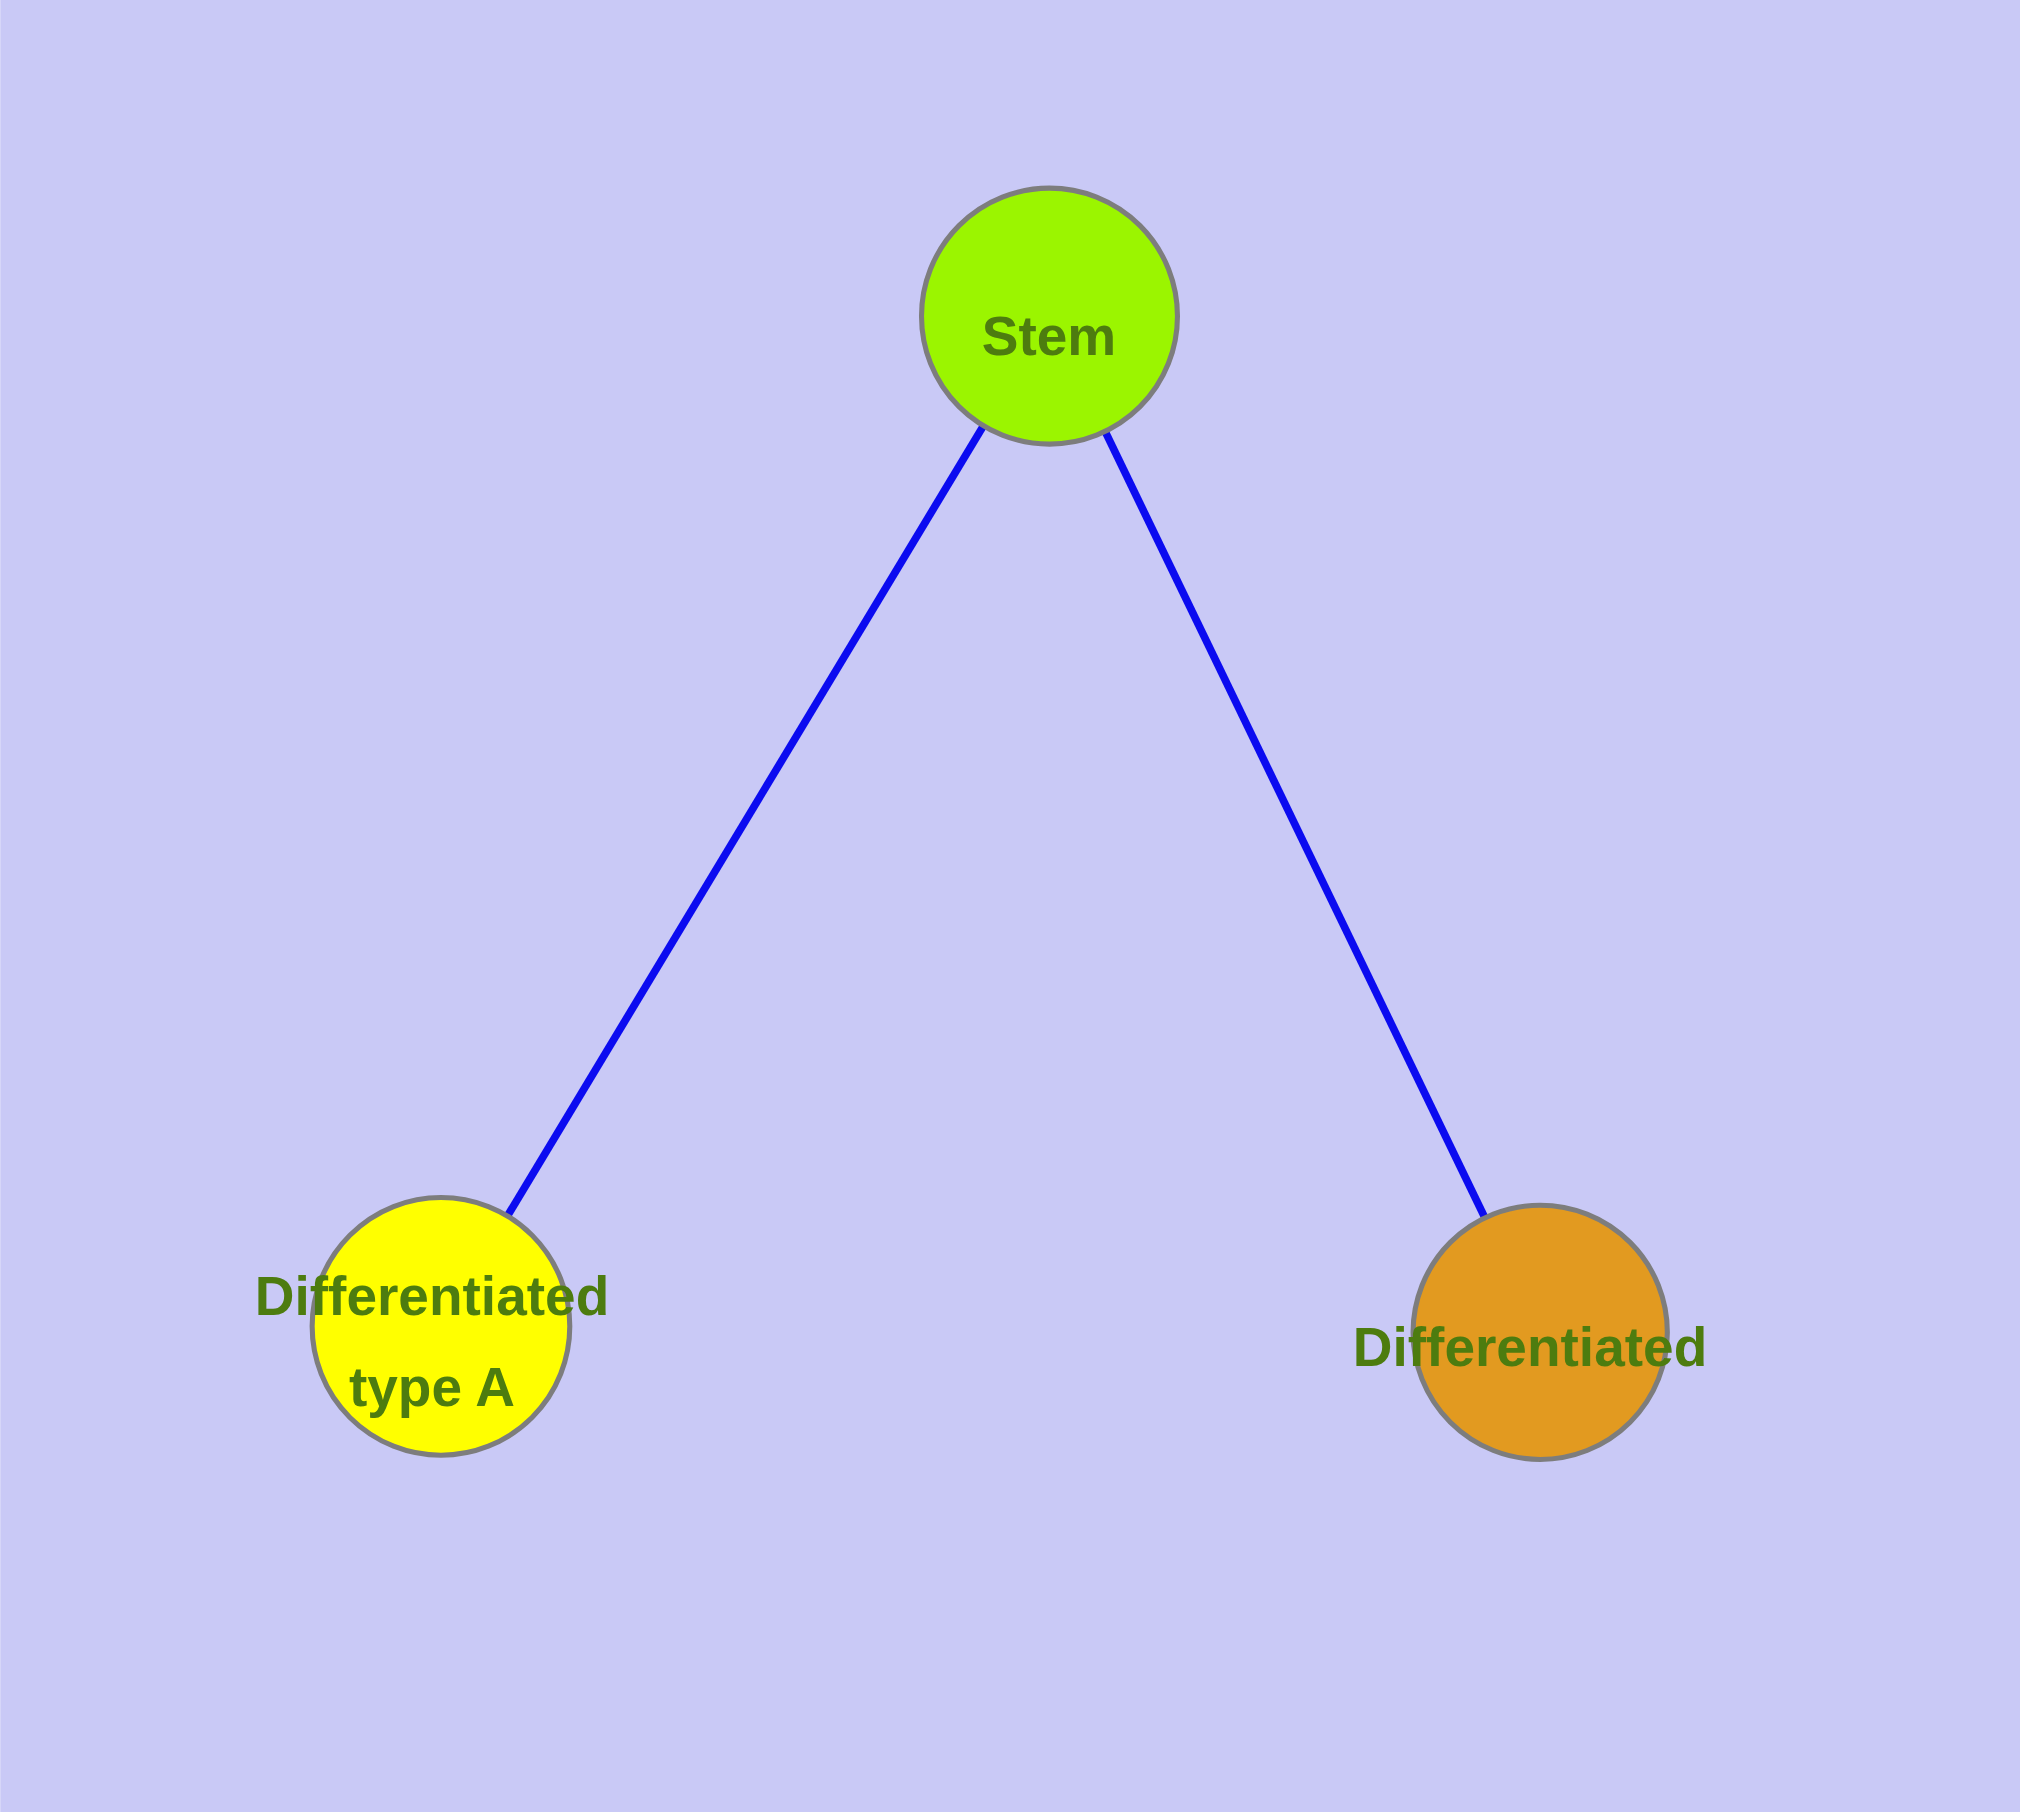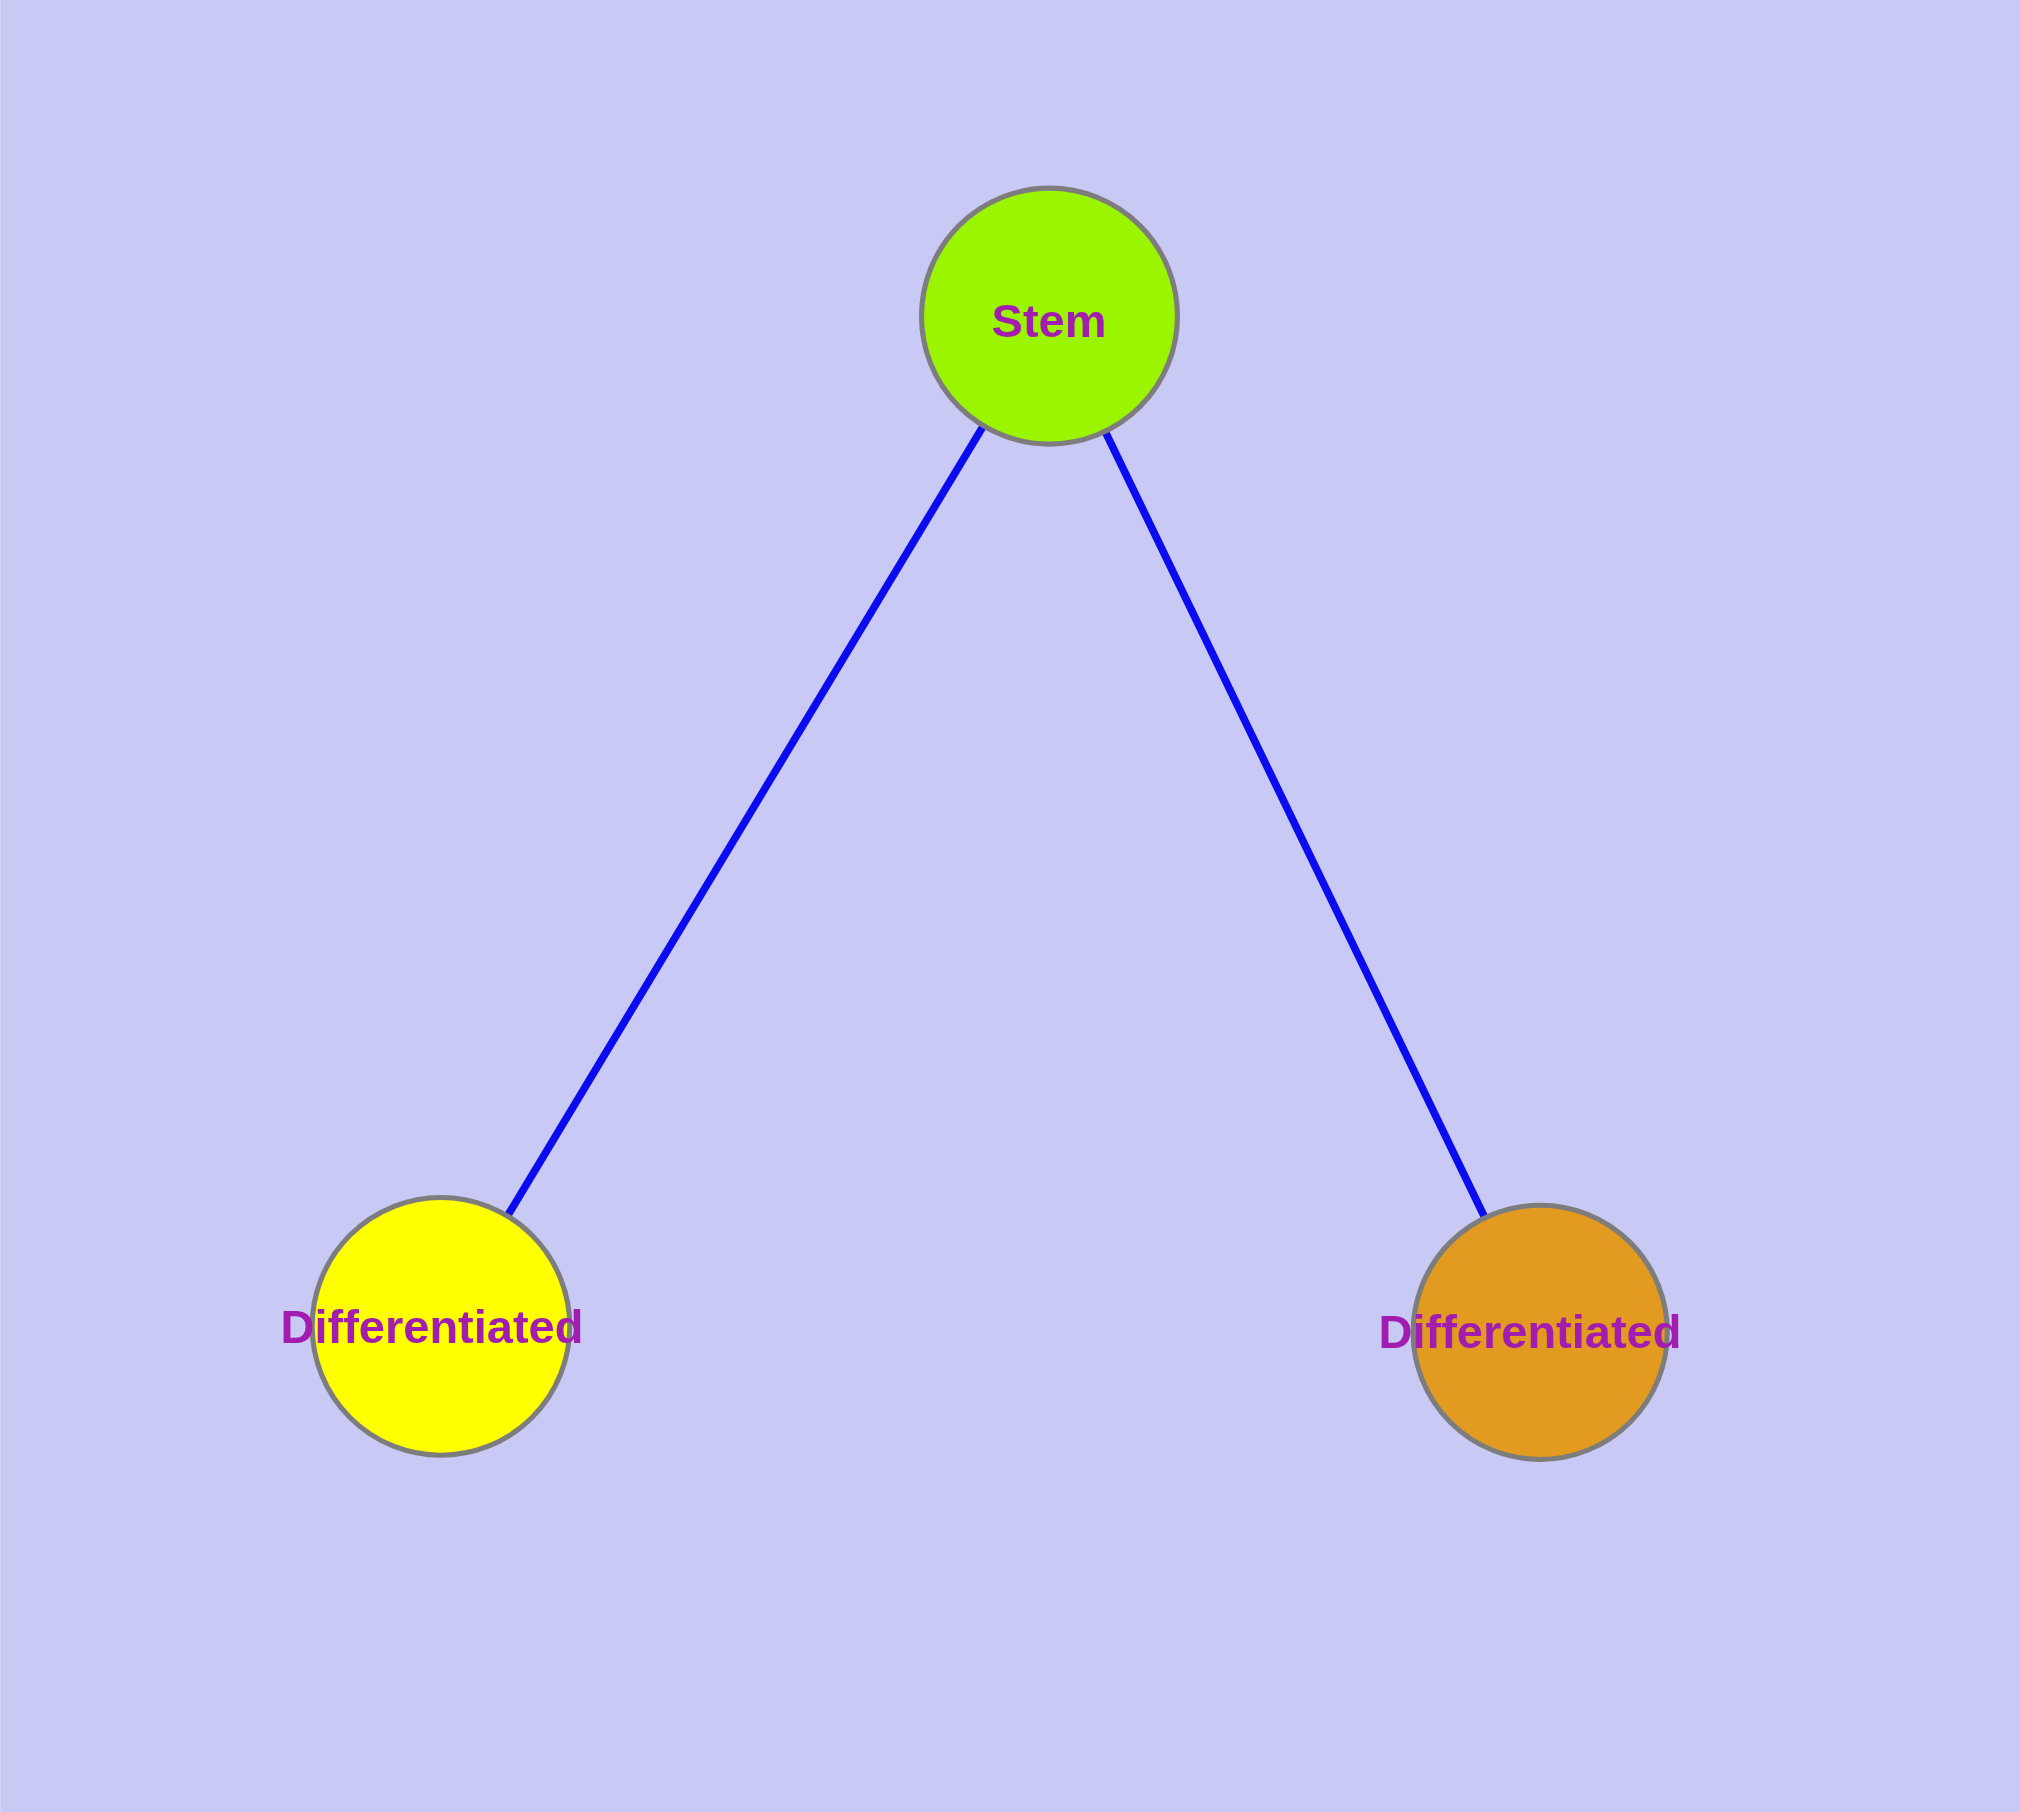--- a/index.html
+++ b/index.html
@@ -18,26 +18,27 @@
     left: 0;
     top: 0;
     width: 100%;
     height: 100%;
     display: block;
   }
   .node-label {
     position: absolute;
     transform: translate(-50%, -50%);
     font-weight: bold;
-    font-size: 47px;
+    font-size: 55px;
     line-height: 91px;
-    color: #a21caf;
+    color: #4d7c0f;
     text-align: center;
     white-space: nowrap;
     pointer-events: none;
+    margin-top: 16px;
   }
   .node-label span {
     display: block;
   }
 </style>
 </head>
 <body>
 
 <div class="stage">
 
@@ -55,20 +56,21 @@
 
     <circle cx="1817" cy="1572" r="150" stroke-width="6" fill="#e29a20" stroke="#7d7d7d"></circle>
   </svg>
 
   <div class="node-label" style="left:1049px; top:320px;">
     <span>Stem</span>
   </div>
 
   <div class="node-label" style="left:432px; top:1326px;">
     <span>Differentiated</span>
+    <span>type A</span>
   </div>
 
   <div class="node-label" style="left:1530px; top:1331px;">
     <span>Differentiated</span>
   </div>
 
 </div>
 
 
 </body></html>

